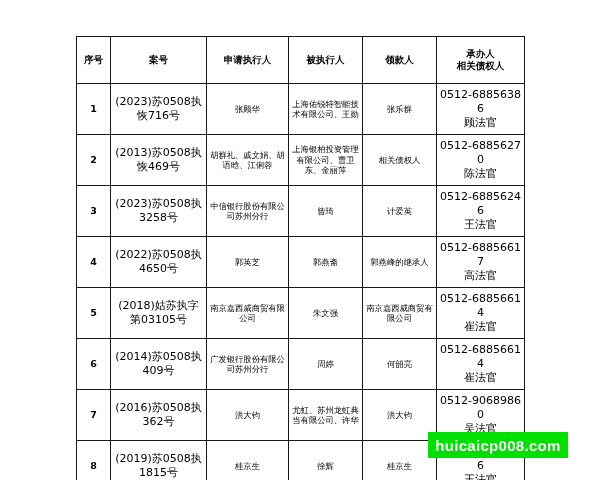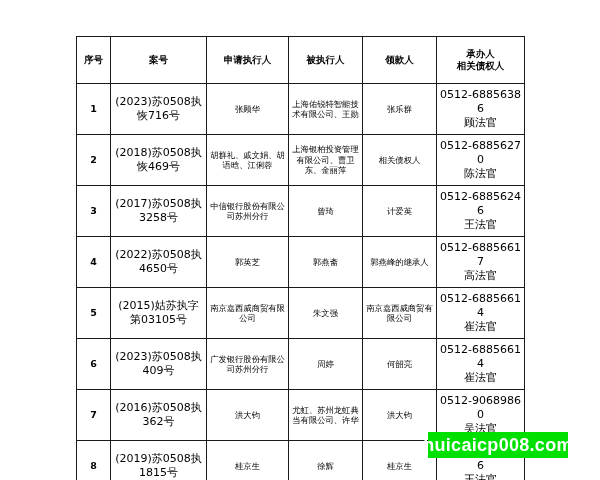--- a/index.html
+++ b/index.html
@@ -70,21 +70,21 @@
   col.c-officer { width: 88px; }
 
   .watermark {
     position: absolute;
     left: 428px;
     top: 432px;
     width: 140px;
     height: 26px;
     background: #00e000;
     color: #ffffff;
-    font-size: 18px;
+    font-size: 15px;
     font-weight: bold;
     letter-spacing: 0.3px;
     display: flex;
     align-items: center;
     justify-content: center;
     font-family: "Liberation Sans", sans-serif;
     text-align: center;
   }
   .two-line {
     display: block;
@@ -125,32 +125,32 @@
           <td>张顾华</td>
           <td>上海佑锐特智能技术有限公司、王勋</td>
           <td>张乐群</td>
           <td class="phone">
             <span class="two-line">0512-68856386</span>
             <span class="two-line">顾法官</span>
           </td>
         </tr>
         <tr>
           <td class="idx">2</td>
-          <td class="case-no">(2018)苏0508执恢469号</td>
+          <td class="case-no">(2013)苏0508执恢469号</td>
           <td>胡群礼、戚文娟、胡语晗、江俐蓉</td>
           <td>上海银柏投资管理有限公司、曹卫东、金丽萍</td>
           <td>相关债权人</td>
           <td class="phone">
             <span class="two-line">0512-68856270</span>
             <span class="two-line">陈法官</span>
           </td>
         </tr>
         <tr>
           <td class="idx">3</td>
-          <td class="case-no">(2017)苏0508执3258号</td>
+          <td class="case-no">(2023)苏0508执3258号</td>
           <td>中信银行股份有限公司苏州分行</td>
           <td>曾琦</td>
           <td>计爱英</td>
           <td class="phone">
             <span class="two-line">0512-68856246</span>
             <span class="two-line">王法官</span>
           </td>
         </tr>
         <tr>
           <td class="idx">4</td>
@@ -158,32 +158,32 @@
           <td>郭英芝</td>
           <td>郭燕斋</td>
           <td>郭燕峰的继承人</td>
           <td class="phone">
             <span class="two-line">0512-68856617</span>
             <span class="two-line">高法官</span>
           </td>
         </tr>
         <tr>
           <td class="idx">5</td>
-          <td class="case-no">(2015)姑苏执字第03105号</td>
+          <td class="case-no">(2018)姑苏执字第03105号</td>
           <td>南京嘉西威商贸有限公司</td>
           <td>朱文强</td>
           <td>南京嘉西威商贸有限公司</td>
           <td class="phone">
             <span class="two-line">0512-68856614</span>
             <span class="two-line">崔法官</span>
           </td>
         </tr>
         <tr>
           <td class="idx">6</td>
-          <td class="case-no">(2023)苏0508执409号</td>
+          <td class="case-no">(2014)苏0508执409号</td>
           <td>广发银行股份有限公司苏州分行</td>
           <td>周婷</td>
           <td>何韶亮</td>
           <td class="phone">
             <span class="two-line">0512-68856614</span>
             <span class="two-line">崔法官</span>
           </td>
         </tr>
         <tr>
           <td class="idx">7</td>

